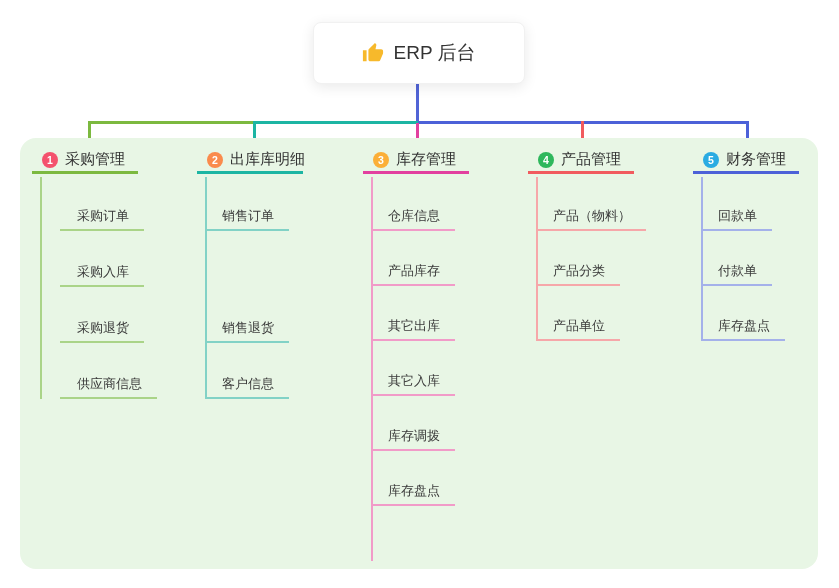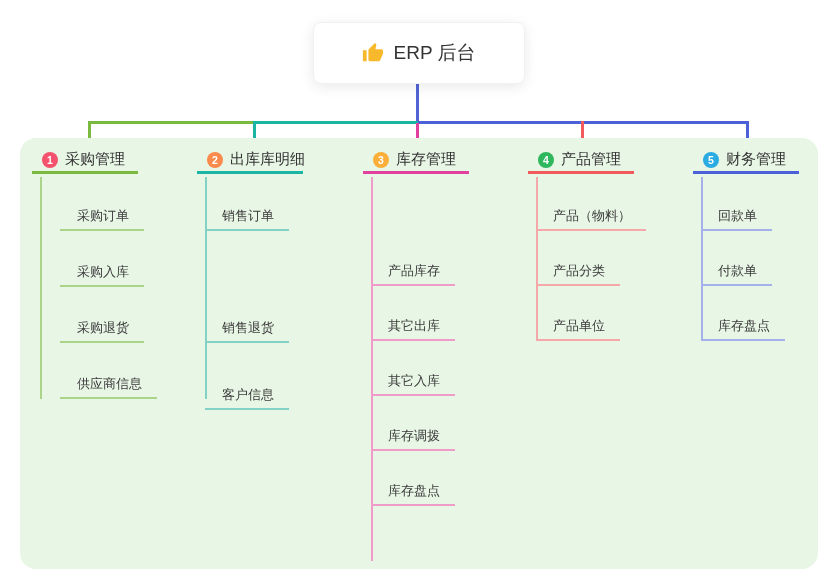--- a/index.html
+++ b/index.html
@@ -116,27 +116,28 @@
   <div class="leaf c1" style="top:315px">采购退货</div>
   <div class="leaf c1" style="top:371px">供应商信息</div>
 
   <div class="branch-head head-2">
     <span class="badge badge-2">2</span>
     <span>出库库明细</span>
   </div>
   <div class="rail rail-2"></div>
   <div class="leaf c2" style="top:203px">销售订单</div>
   <div class="leaf c2" style="top:315px">销售退货</div>
-  <div class="leaf c2" style="top:382px">客户信息</div>
+  <div class="leaf c2" style="top:371px">客户信息</div>
 
   <div class="branch-head head-3">
     <span class="badge badge-3">3</span>
     <span>库存管理</span>
   </div>
   <div class="rail rail-3"></div>
+  <div class="leaf c3" style="top:203px">仓库信息</div>
   <div class="leaf c3" style="top:258px">产品库存</div>
   <div class="leaf c3" style="top:313px">其它出库</div>
   <div class="leaf c3" style="top:368px">其它入库</div>
   <div class="leaf c3" style="top:423px">库存调拨</div>
   <div class="leaf c3" style="top:478px">库存盘点</div>
 
   <div class="branch-head head-4">
     <span class="badge badge-4">4</span>
     <span>产品管理</span>
   </div>

